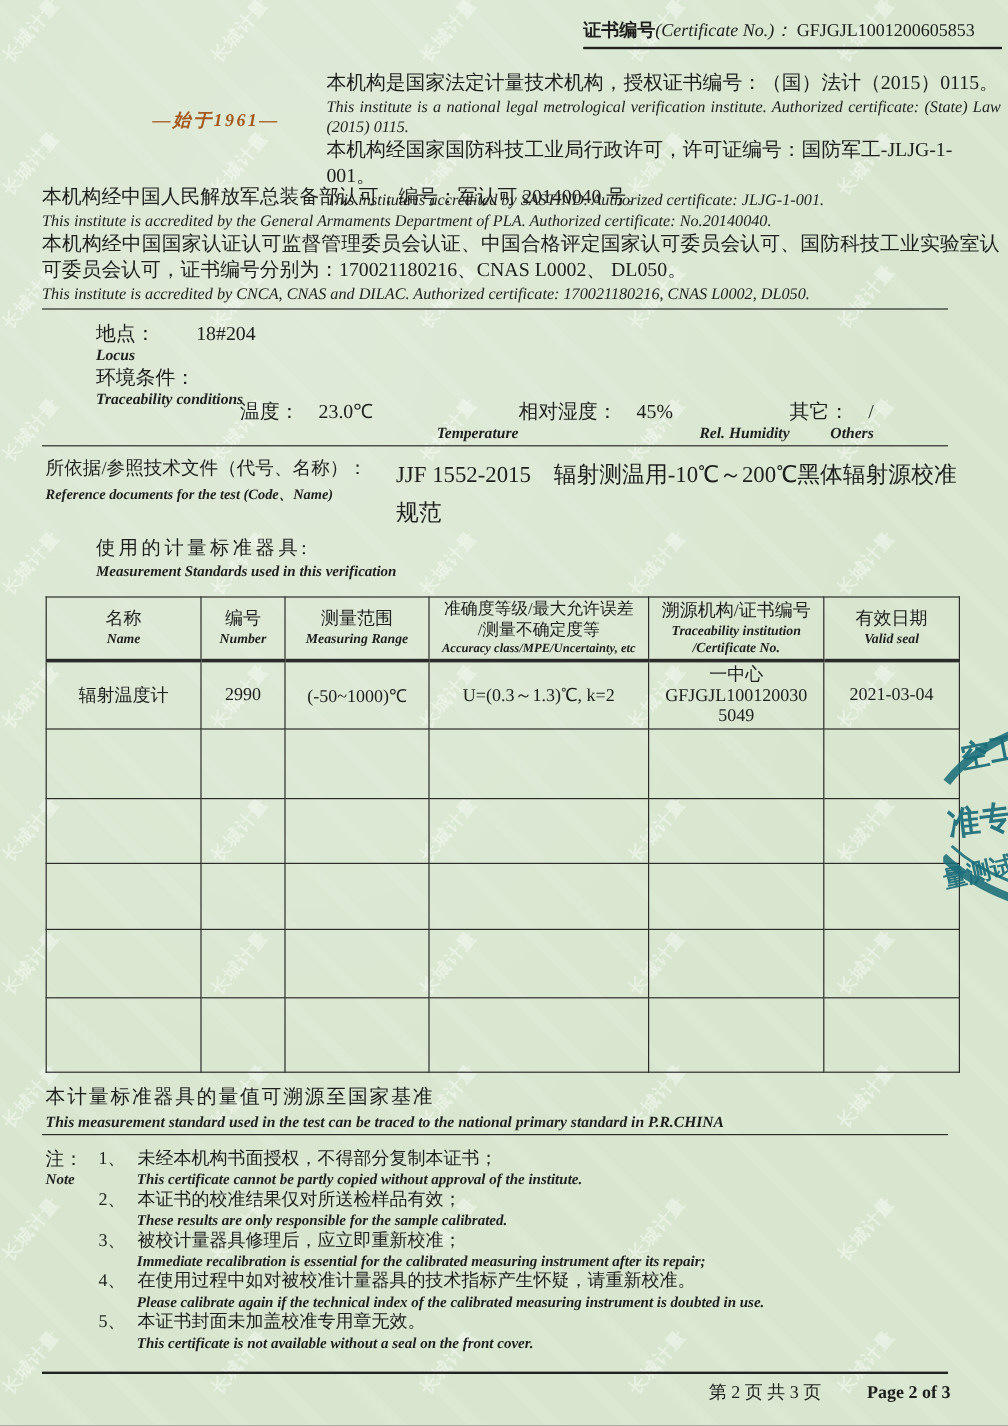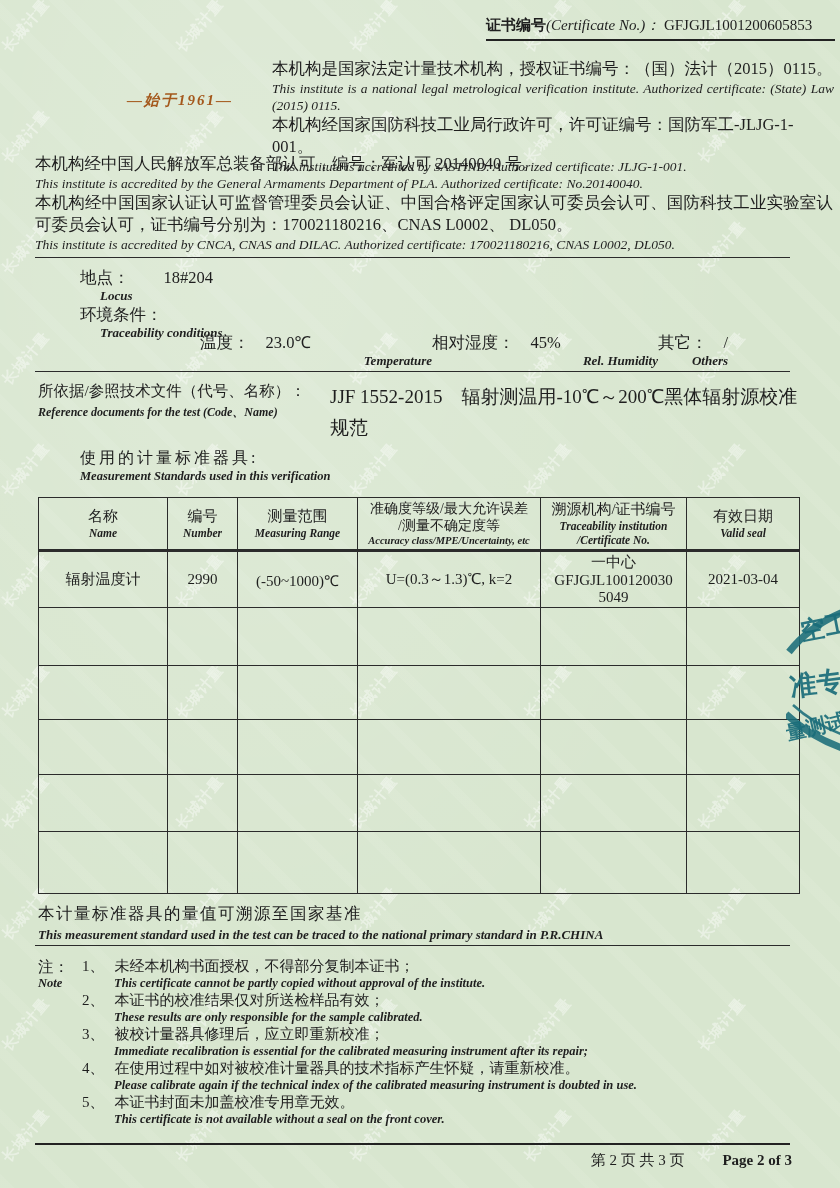--- a/index.html
+++ b/index.html
@@ -51,21 +51,21 @@
   .acc-full .cn{font-size:16.5px;line-height:22px;text-align:justify;}
   .acc-full .e{font-size:13.5px;line-height:17px;}
 
   .hr1{top:257px;} .hr2{top:371px;} .hr3{top:945px;}
   .hrf{top:1143px;border-top:2.6px solid #222;}
 
   
   .loc{top:267px;left:80px;}
   .loc .row1{font-size:16.5px;line-height:21px;}
   .loc .val{margin-left:34px;}
-  .loc .sub{font-size:13px;line-height:16px;margin-left:20px;}
+  .loc .sub{font-size:13px;line-height:16px;}
   .env-row{top:332px;left:200px;display:flex;}
   .env-g1{width:232px;} .env-g2{width:226px;}
   .env-row .l1{font-size:16.5px;line-height:21px;}
   .env-row .l1 .v{margin-left:16px;}
   .env-row .l2{font-size:13px;line-height:15px;text-align:right;}
 
   
   .ref{top:381px;left:38px;display:flex;width:770px;}
   .ref-label{width:292px;}
   .ref-label .cn{font-size:15.5px;line-height:20px;}

